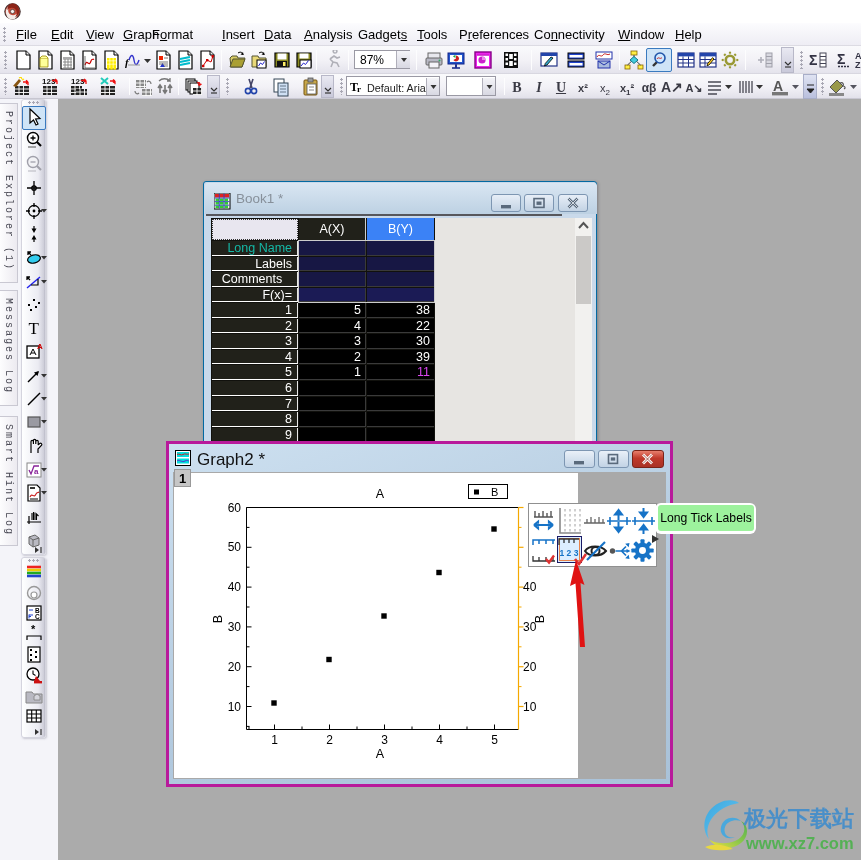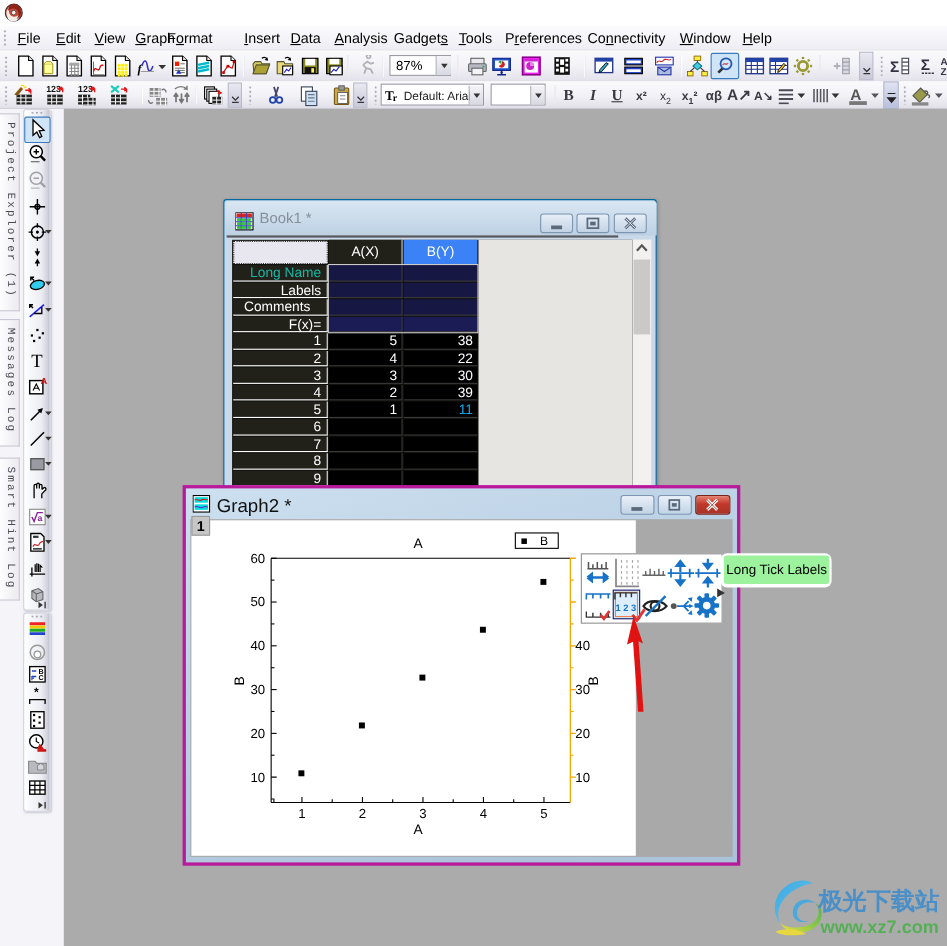--- a/index.html
+++ b/index.html
@@ -677,21 +677,21 @@
 <div class="a" style="left:88px;top:101px;width:67px;height:14px;background:#000;border-bottom:1px solid #3a3a3a;border-right:1px solid #3a3a3a;color:#fff;font-size:12.5px;text-align:right;line-height:14px;padding-right:4px">4</div>
 <div class="a" style="left:156px;top:101px;width:67px;height:14px;background:#000;border-bottom:1px solid #3a3a3a;color:#fff;font-size:12.5px;text-align:right;line-height:14px;padding-right:4px">22</div>
 <div class="a" style="left:1px;top:116px;width:86px;height:15px;background:#21211a;border-bottom:1px solid #fff;border-right:1px solid #e8e8e8;color:#fff;font-size:12.5px;text-align:right;line-height:15px;padding-right:5px">3</div>
 <div class="a" style="left:88px;top:116px;width:67px;height:15px;background:#000;border-bottom:1px solid #3a3a3a;border-right:1px solid #3a3a3a;color:#fff;font-size:12.5px;text-align:right;line-height:15px;padding-right:4px">3</div>
 <div class="a" style="left:156px;top:116px;width:67px;height:15px;background:#000;border-bottom:1px solid #3a3a3a;color:#fff;font-size:12.5px;text-align:right;line-height:15px;padding-right:4px">30</div>
 <div class="a" style="left:1px;top:132px;width:86px;height:14px;background:#21211a;border-bottom:1px solid #fff;border-right:1px solid #e8e8e8;color:#fff;font-size:12.5px;text-align:right;line-height:14px;padding-right:5px">4</div>
 <div class="a" style="left:88px;top:132px;width:67px;height:14px;background:#000;border-bottom:1px solid #3a3a3a;border-right:1px solid #3a3a3a;color:#fff;font-size:12.5px;text-align:right;line-height:14px;padding-right:4px">2</div>
 <div class="a" style="left:156px;top:132px;width:67px;height:14px;background:#000;border-bottom:1px solid #3a3a3a;color:#fff;font-size:12.5px;text-align:right;line-height:14px;padding-right:4px">39</div>
 <div class="a" style="left:1px;top:147px;width:86px;height:15px;background:#21211a;border-bottom:1px solid #fff;border-right:1px solid #e8e8e8;color:#fff;font-size:12.5px;text-align:right;line-height:15px;padding-right:5px">5</div>
 <div class="a" style="left:88px;top:147px;width:67px;height:15px;background:#000;border-bottom:1px solid #3a3a3a;border-right:1px solid #3a3a3a;color:#fff;font-size:12.5px;text-align:right;line-height:15px;padding-right:4px">1</div>
-<div class="a" style="left:156px;top:147px;width:67px;height:15px;background:#000;border-bottom:1px solid #3a3a3a;color:#0ea5e9;font-size:12.5px;text-align:right;line-height:15px;padding-right:4px">11</div>
+<div class="a" style="left:156px;top:147px;width:67px;height:15px;background:#000;border-bottom:1px solid #3a3a3a;color:#d946ef;font-size:12.5px;text-align:right;line-height:15px;padding-right:4px">11</div>
 <div class="a" style="left:1px;top:163px;width:86px;height:15px;background:#21211a;border-bottom:1px solid #fff;border-right:1px solid #e8e8e8;color:#fff;font-size:12.5px;text-align:right;line-height:15px;padding-right:5px">6</div>
 <div class="a" style="left:88px;top:163px;width:67px;height:15px;background:#000;border-bottom:1px solid #3a3a3a;border-right:1px solid #3a3a3a;color:#fff;font-size:12.5px;text-align:right;line-height:15px;padding-right:4px"></div>
 <div class="a" style="left:156px;top:163px;width:67px;height:15px;background:#000;border-bottom:1px solid #3a3a3a;color:#fff;font-size:12.5px;text-align:right;line-height:15px;padding-right:4px"></div>
 <div class="a" style="left:1px;top:179px;width:86px;height:14px;background:#21211a;border-bottom:1px solid #fff;border-right:1px solid #e8e8e8;color:#fff;font-size:12.5px;text-align:right;line-height:14px;padding-right:5px">7</div>
 <div class="a" style="left:88px;top:179px;width:67px;height:14px;background:#000;border-bottom:1px solid #3a3a3a;border-right:1px solid #3a3a3a;color:#fff;font-size:12.5px;text-align:right;line-height:14px;padding-right:4px"></div>
 <div class="a" style="left:156px;top:179px;width:67px;height:14px;background:#000;border-bottom:1px solid #3a3a3a;color:#fff;font-size:12.5px;text-align:right;line-height:14px;padding-right:4px"></div>
 <div class="a" style="left:1px;top:194px;width:86px;height:15px;background:#21211a;border-bottom:1px solid #fff;border-right:1px solid #e8e8e8;color:#fff;font-size:12.5px;text-align:right;line-height:15px;padding-right:5px">8</div>
 <div class="a" style="left:88px;top:194px;width:67px;height:15px;background:#000;border-bottom:1px solid #3a3a3a;border-right:1px solid #3a3a3a;color:#fff;font-size:12.5px;text-align:right;line-height:15px;padding-right:4px"></div>
 <div class="a" style="left:156px;top:194px;width:67px;height:15px;background:#000;border-bottom:1px solid #3a3a3a;color:#fff;font-size:12.5px;text-align:right;line-height:15px;padding-right:4px"></div>
 <div class="a" style="left:1px;top:210px;width:86px;height:14px;background:#21211a;border-bottom:1px solid #fff;border-right:1px solid #e8e8e8;color:#fff;font-size:12.5px;text-align:right;line-height:14px;padding-right:5px">9</div>

